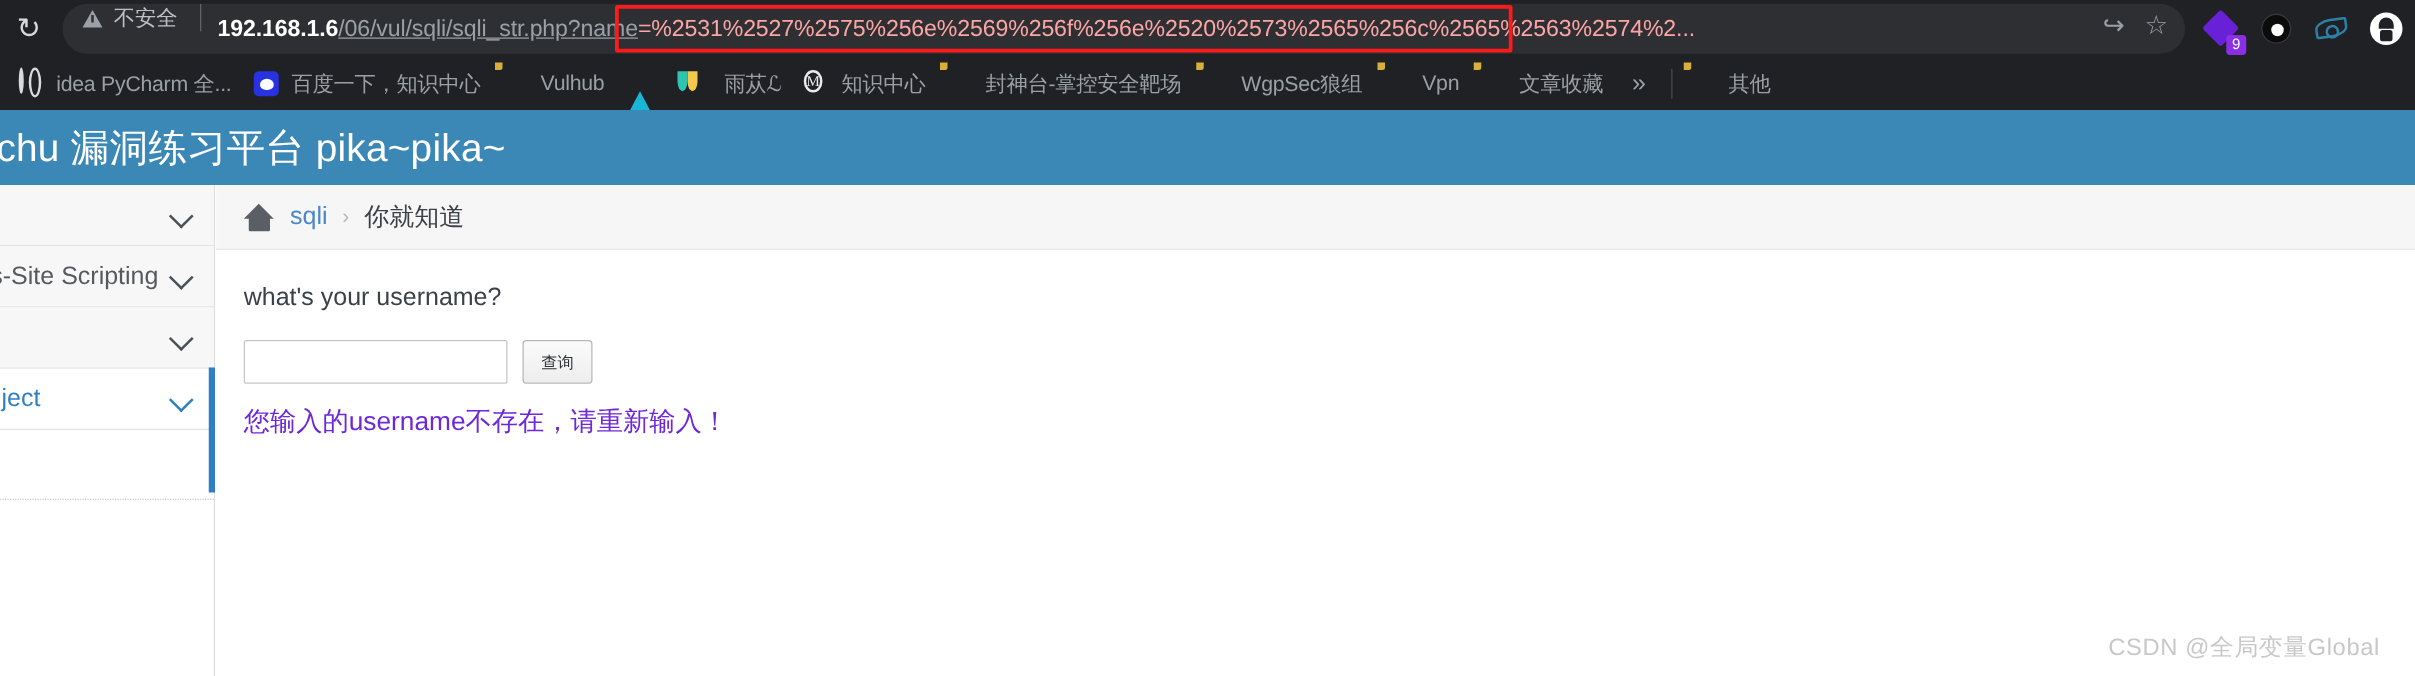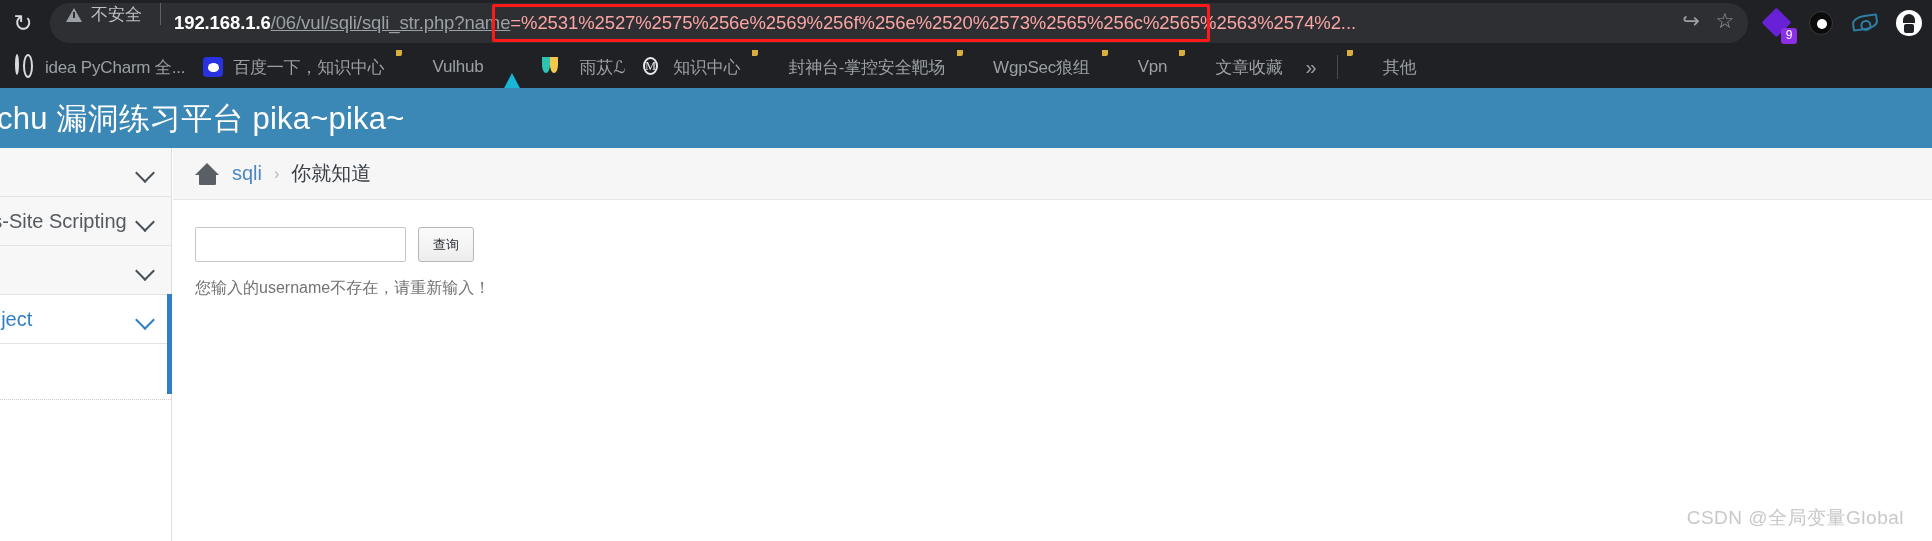--- a/index.html
+++ b/index.html
@@ -456,22 +456,22 @@
     border: 1px solid #b6b6b6;
     border-radius: 3px;
     background: linear-gradient(#fbfbfb, #ededed);
     font-size: 13px;
     color: #2d3238;
     font-family: "Liberation Sans", sans-serif;
     cursor: pointer;
   }
   #result-message {
     margin-top: 16px;
-    font-size: 16px;
-    color: #737373;
+    font-size: 21px;
+    color: #6d28d9;
   }
 
   #watermark {
     position: absolute;
     right: 28px; bottom: 10px;
     font-size: 19px;
     color: #c8c8c8;
     letter-spacing: 0.5px;
   }
 </style>
@@ -621,20 +621,21 @@
   <div id="content">
 
     <div id="breadcrumb">
       <span id="home-icon"></span>
       <span class="bc-link">sqli</span>
       <span class="bc-sep">›</span>
       <span class="bc-current">你就知道</span>
     </div>
 
     <div id="form-area">
+      <div id="form-prompt">what's your username?</div>
       <div id="form-row">
         <input id="username-input" type="text" placeholder="" style="">
         <button id="submit-button">查询</button>
       </div>
       <div id="result-message">您输入的username不存在，请重新输入！</div>
     </div>
   </div>
 
   <div id="watermark">CSDN @全局变量Global</div>
 </div>

